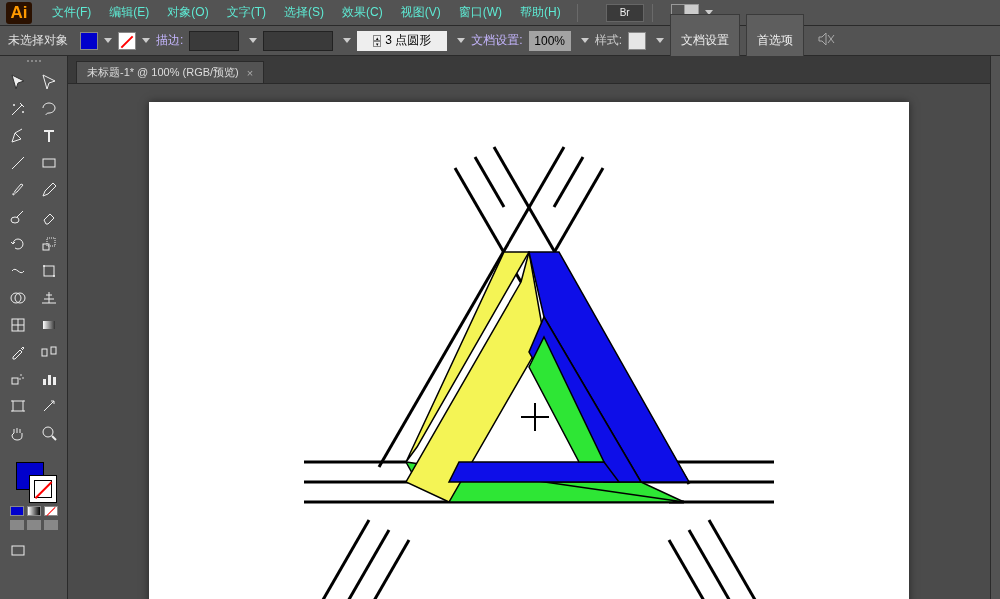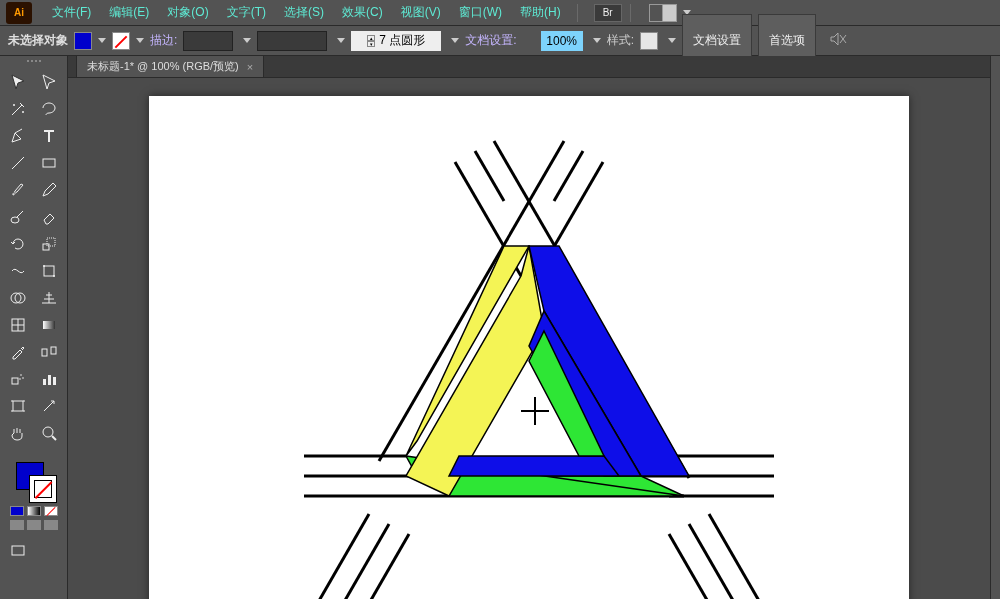--- a/index.html
+++ b/index.html
@@ -1,41 +1,41 @@
 <!DOCTYPE html>
 <html><head>
 <meta charset="utf-8">
 <style>
   * { margin: 0; padding: 0; box-sizing: border-box; }
   body { font-family: "Microsoft YaHei", Arial, sans-serif; font-size: 12px; background: #333; color: #ccc; overflow: hidden; width: 1000px; height: 599px; }
   .menubar { height: 26px; background: #535353; display: flex; align-items: center; padding-left: 6px; gap: 2px; border-bottom: 1px solid #2a2a2a; }
-  .ai-logo { width: 26px; height: 22px; background: #2b1100; color: #ff9a00; font-weight: bold; font-size: 10px; display: flex; align-items: center; justify-content: center; border-radius: 3px; margin-right: 10px; }
+  .ai-logo { width: 26px; height: 22px; background: #2b1100; color: #ff9a00; font-weight: bold; font-size: 17px; display: flex; align-items: center; justify-content: center; border-radius: 3px; margin-right: 10px; }
   .menu-item { padding: 4px 8px; color: #5eead4; cursor: pointer; }
   .menu-sep { width: 1px; height: 18px; background: #6a6a6a; margin: 0 6px; }
-  .br-badge { width: 28px; height: 18px; background: #3a3a3a; border: 1px solid #666; color: #eee; font-size: 10px; display: flex; align-items: center; justify-content: center; margin-left: 8px; }
+  .br-badge { width: 38px; height: 18px; background: #3a3a3a; border: 1px solid #666; color: #eee; font-size: 10px; display: flex; align-items: center; justify-content: center; margin-left: 20px; }
   .layout-icon { width: 28px; height: 18px; border: 1px solid #999; display: flex; margin-left: 10px; }
   .layout-icon div { flex: 1; border-right: 1px solid #999; }
   .layout-icon div:last-child { border-right: none; background: #ccc; }
   .dropdown-arrow { width: 0; height: 0; border-left: 4px solid transparent; border-right: 4px solid transparent; border-top: 5px solid #ccc; margin-left: 4px; }
 
   .controlbar { height: 30px; background: #535353; display: flex; align-items: center; padding: 0 8px; gap: 6px; border-bottom: 1px solid #2a2a2a; }
-  .no-selection { color: #e0e0e0; margin-right: 0; font-weight: bold; }
+  .no-selection { color: #e0e0e0; margin-right: 6px; }
   .swatch { width: 18px; height: 18px; border: 1px solid #888; display: inline-block; }
   .swatch.fill { background: #0000cc; }
   .swatch.stroke { background: #fff; position: relative; }
   .swatch.stroke::after { content: ""; position: absolute; left: 0; top: 50%; width: 100%; border-top: 2px solid red; transform: rotate(-45deg); }
   .swatch-wrap { display: flex; align-items: center; gap: 2px; }
   .ctl-label { color: #c4b5fd; }
   .thin-field { background: #3a3a3a; border: 1px solid #222; height: 20px; display: flex; align-items: center; }
   .thin-field.w50 { width: 50px; }
   .thin-field.w70 { width: 70px; }
   .stroke-width { background: #eee; color: #000; width: 90px; height: 20px; display: flex; align-items: center; justify-content: center; gap: 4px; }
   .spin { display: flex; flex-direction: column; }
   .spin span { width: 8px; height: 6px; border: 1px solid #888; font-size: 5px; line-height: 4px; text-align: center; }
-  .opacity-field { background: #7dd3fc; color: #000; width: 42px; height: 20px; display: flex; align-items: center; justify-content: center; margin-left: 18px; }
+  .opacity-field { background: #a3a3a3; color: #000; width: 42px; height: 20px; display: flex; align-items: center; justify-content: center; }
   .btn { background: #5e5e5e; border: 1px solid #3a3a3a; padding: 17px 10px; color: #eee; cursor: pointer; }
   .style-swatch { width: 18px; height: 18px; border: 1px solid #888; background: #e6e6e6; }
 
   .workspace { display: flex; height: 543px; }
   .toolbar { width: 68px; background: #535353; border-right: 1px solid #2a2a2a; display: flex; flex-direction: column; align-items: center; padding-top: 4px; }
   .tool-handle { width: 48px; height: 6px; display: flex; justify-content: center; gap: 2px; margin-bottom: 4px; }
   .tool-handle span { width: 2px; height: 2px; background: #888; }
   .tool-grid { display: grid; grid-template-columns: 28px 28px; gap: 3px; }
   .tool { width: 28px; height: 24px; display: flex; align-items: center; justify-content: center; color: #ddd; cursor: pointer; position: relative; }
   .tool svg { width: 18px; height: 18px; }
@@ -45,21 +45,21 @@
   .color-proxy .strokeb { position: absolute; left: 16px; top: 16px; width: 26px; height: 26px; background: #fff; border: 4px solid #fff; box-shadow: 0 0 0 1px #000, inset 0 0 0 1px #000; }
   .color-proxy .strokeb::after { content: ""; position: absolute; left: -2px; top: 50%; width: 130%; border-top: 2px solid red; transform: rotate(-45deg); }
   .mini-row { display: flex; gap: 3px; margin-top: 6px; }
   .mini-row span { width: 14px; height: 10px; border: 1px solid #888; }
   .mini-row .solid { background: #0000cc; }
   .mini-row .grad { background: linear-gradient(to right,#fff,#000); }
   .mini-row .none { background: #fff; position: relative; }
   .mini-row .none::after { content: ""; position: absolute; left: 0; top: 50%; width: 100%; border-top: 1px solid red; transform: rotate(-45deg); }
 
   .canvas-area { flex: 1; background: #4b4b4b; display: flex; flex-direction: column; }
-  .tab-bar { height: 22px; background: #3a3a3a; display: flex; align-items: flex-end; padding-left: 8px; border-bottom: 1px solid #2a2a2a; }
+  .tab-bar { height: 28px; background: #3a3a3a; display: flex; align-items: flex-end; padding-left: 8px; border-bottom: 1px solid #2a2a2a; }
   .doc-tab { background: #535353; padding: 3px 10px; color: #ddd; font-size: 11px; display: flex; align-items: center; gap: 8px; border: 1px solid #2a2a2a; border-bottom: none; }
   .doc-tab .close { color: #aaa; cursor: pointer; }
   .canvas-viewport { flex: 1; background: #4b4b4b; display: flex; justify-content: center; padding-top: 18px; overflow: hidden; }
   .artboard { background: #fff; width: 760px; height: 530px; position: relative; box-shadow: 0 0 8px rgba(0,0,0,.5); }
   .artboard svg { position: absolute; left: 0; top: 0; }
 
   .panel-gutter { width: 10px; background: #535353; border-left: 1px solid #2a2a2a; }
 </style>
 </head>
 <body>
@@ -98,21 +98,21 @@
   <span class="ctl-label">描边:</span>
   <div class="thin-field w50"></div>
   <span class="dropdown-arrow"></span>
   <div class="thin-field w70"></div>
   <span class="dropdown-arrow"></span>
   <div class="stroke-width">
     <div class="spin">
         <span>▴</span>
         <span>▾</span>
       </div>
-    <span>7 点圆形</span>
+    <span>3 点圆形</span>
   </div>
   <span class="dropdown-arrow"></span>
   <span class="ctl-label">文档设置:</span>
   <div class="opacity-field">100%</div>
   <span class="dropdown-arrow"></span>
   <span>样式:</span>
   <span class="style-swatch"></span>
   <span class="dropdown-arrow"></span>
   <div class="btn">文档设置</div>
   <div class="btn">首选项</div>

